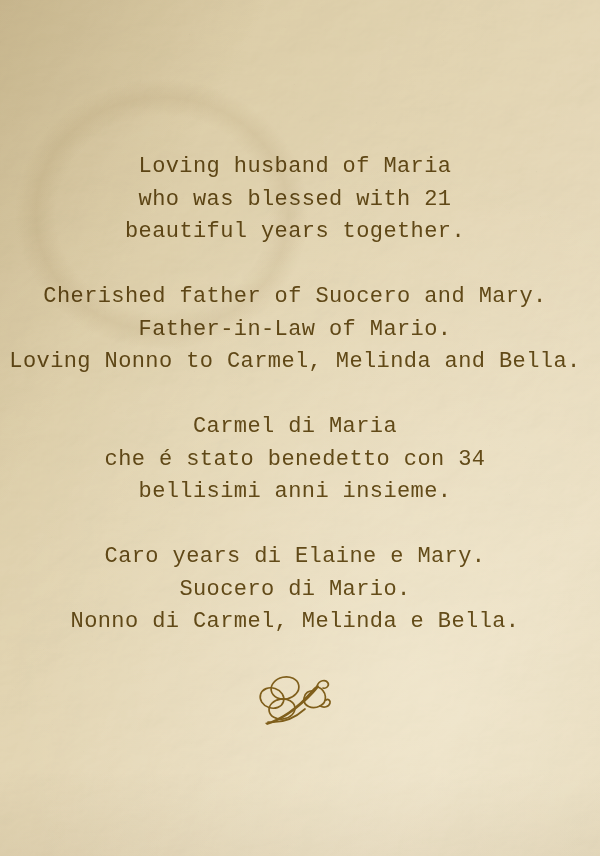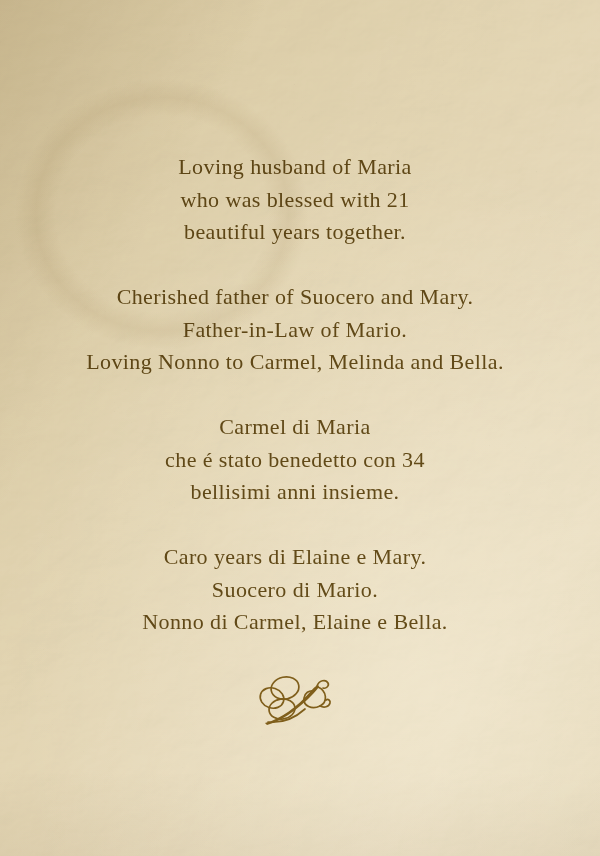--- a/index.html
+++ b/index.html
@@ -10,20 +10,21 @@
     overflow: hidden;
     background: #e0d3b2;
     font-family: "Liberation Serif", "DejaVu Serif", serif;
   }
   .card {
     position: relative;
     width: 600px;
     height: 856px;
     background: #e0d3b2;
     overflow: hidden;
+    font-family: Liberation Mono, monospace;
   }
   .texture-svg {
     position: absolute;
     top: 0; left: 0;
     width: 600px;
     height: 856px;
     display: block;
   }
   .vignette {
     position: absolute;
@@ -114,21 +115,21 @@
 
     <div class="para">
       <div class="line">Carmel di Maria</div>
       <div class="line">che é stato benedetto con 34</div>
       <div class="line">bellisimi anni insieme.</div>
     </div>
 
     <div class="para">
       <div class="line">Caro years di Elaine e Mary.</div>
       <div class="line">Suocero di Mario.</div>
-      <div class="line">Nonno di Carmel, Elaine e Bella.</div>
+      <div class="line">Nonno di Carmel, Melinda e Bella.</div>
     </div>
 
     <div class="ornament-wrap">
       <svg width="80" height="58" viewBox="0 0 80 58" xmlns="http://www.w3.org/2000/svg" fill="none" stroke="#8a6b22" stroke-width="1.7" stroke-linecap="round">
         <ellipse cx="30" cy="17" rx="14" ry="11" transform="rotate(-12 30 17)"></ellipse>
         <ellipse cx="17" cy="27" rx="12" ry="10" transform="rotate(18 17 27)"></ellipse>
         <ellipse cx="27" cy="38" rx="13" ry="10" transform="rotate(-8 27 38)"></ellipse>
         <path d="M10,52 C26,48 42,36 56,20 C58,17.5 60,15.5 62,14.5 C63.5,14 64.5,15 63.5,16.5 C61,20 57,24 52,29 C40,40 26,50 12,54 Z" fill="#8a6b22" stroke="none"></path>
         <path d="M62,15 C64,9 71,8 73,12 C74.5,15 71,18 68,17"></path>
         <path d="M63,16 C72,20 73,31 65,35 C57,39 48,35 49,27 C49.7,22 54,19 59,20"></path>

